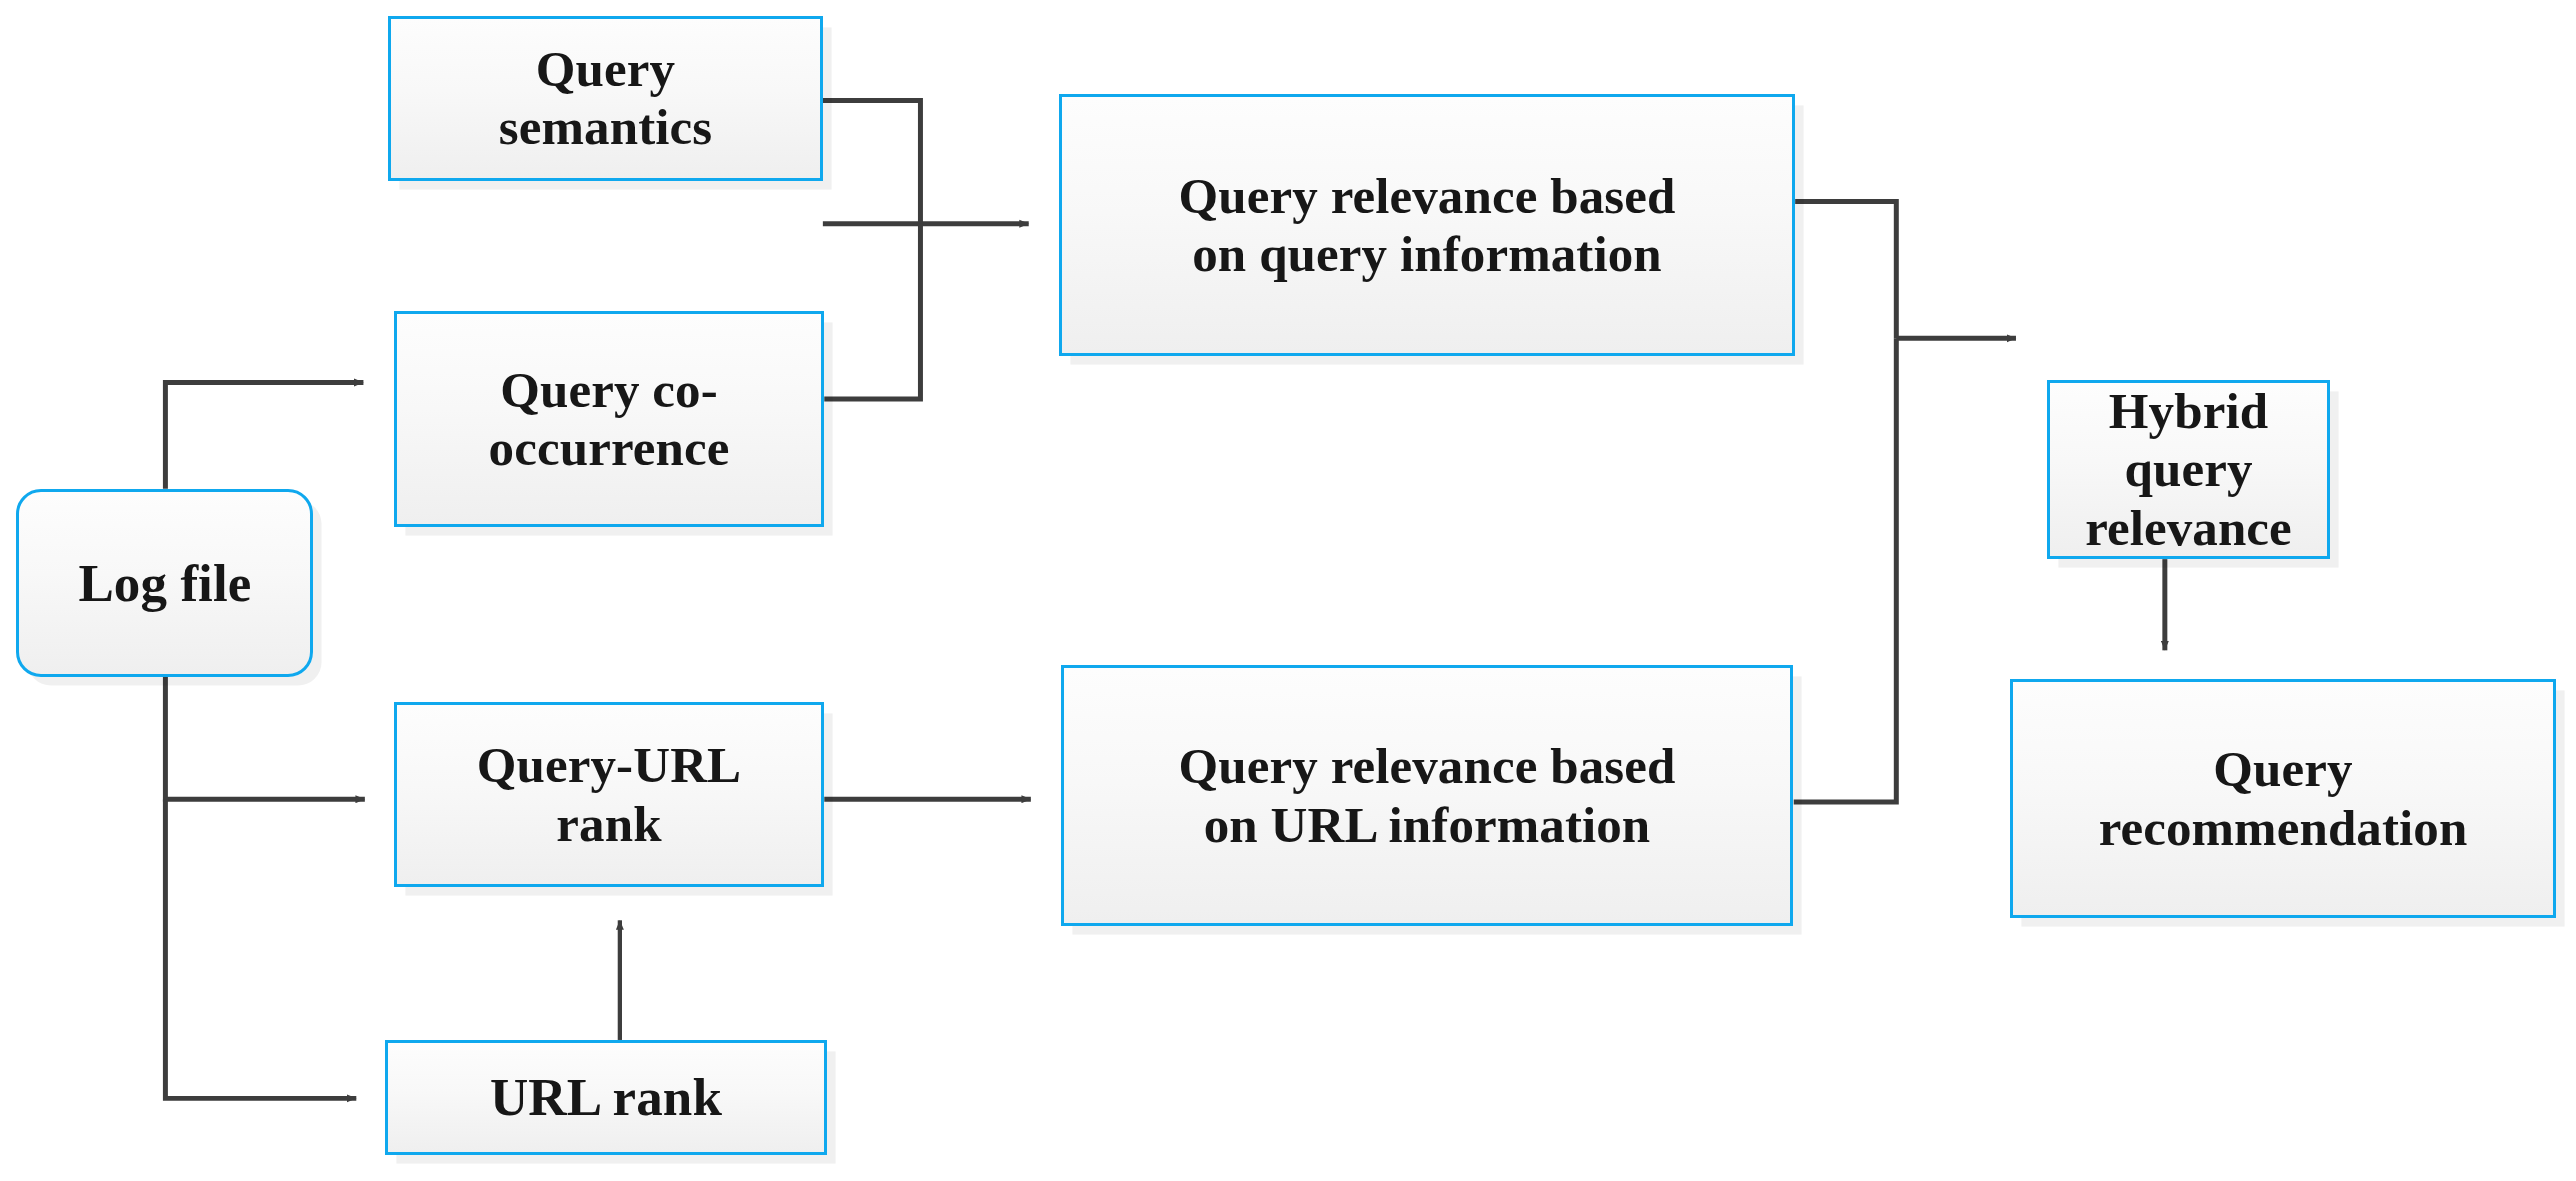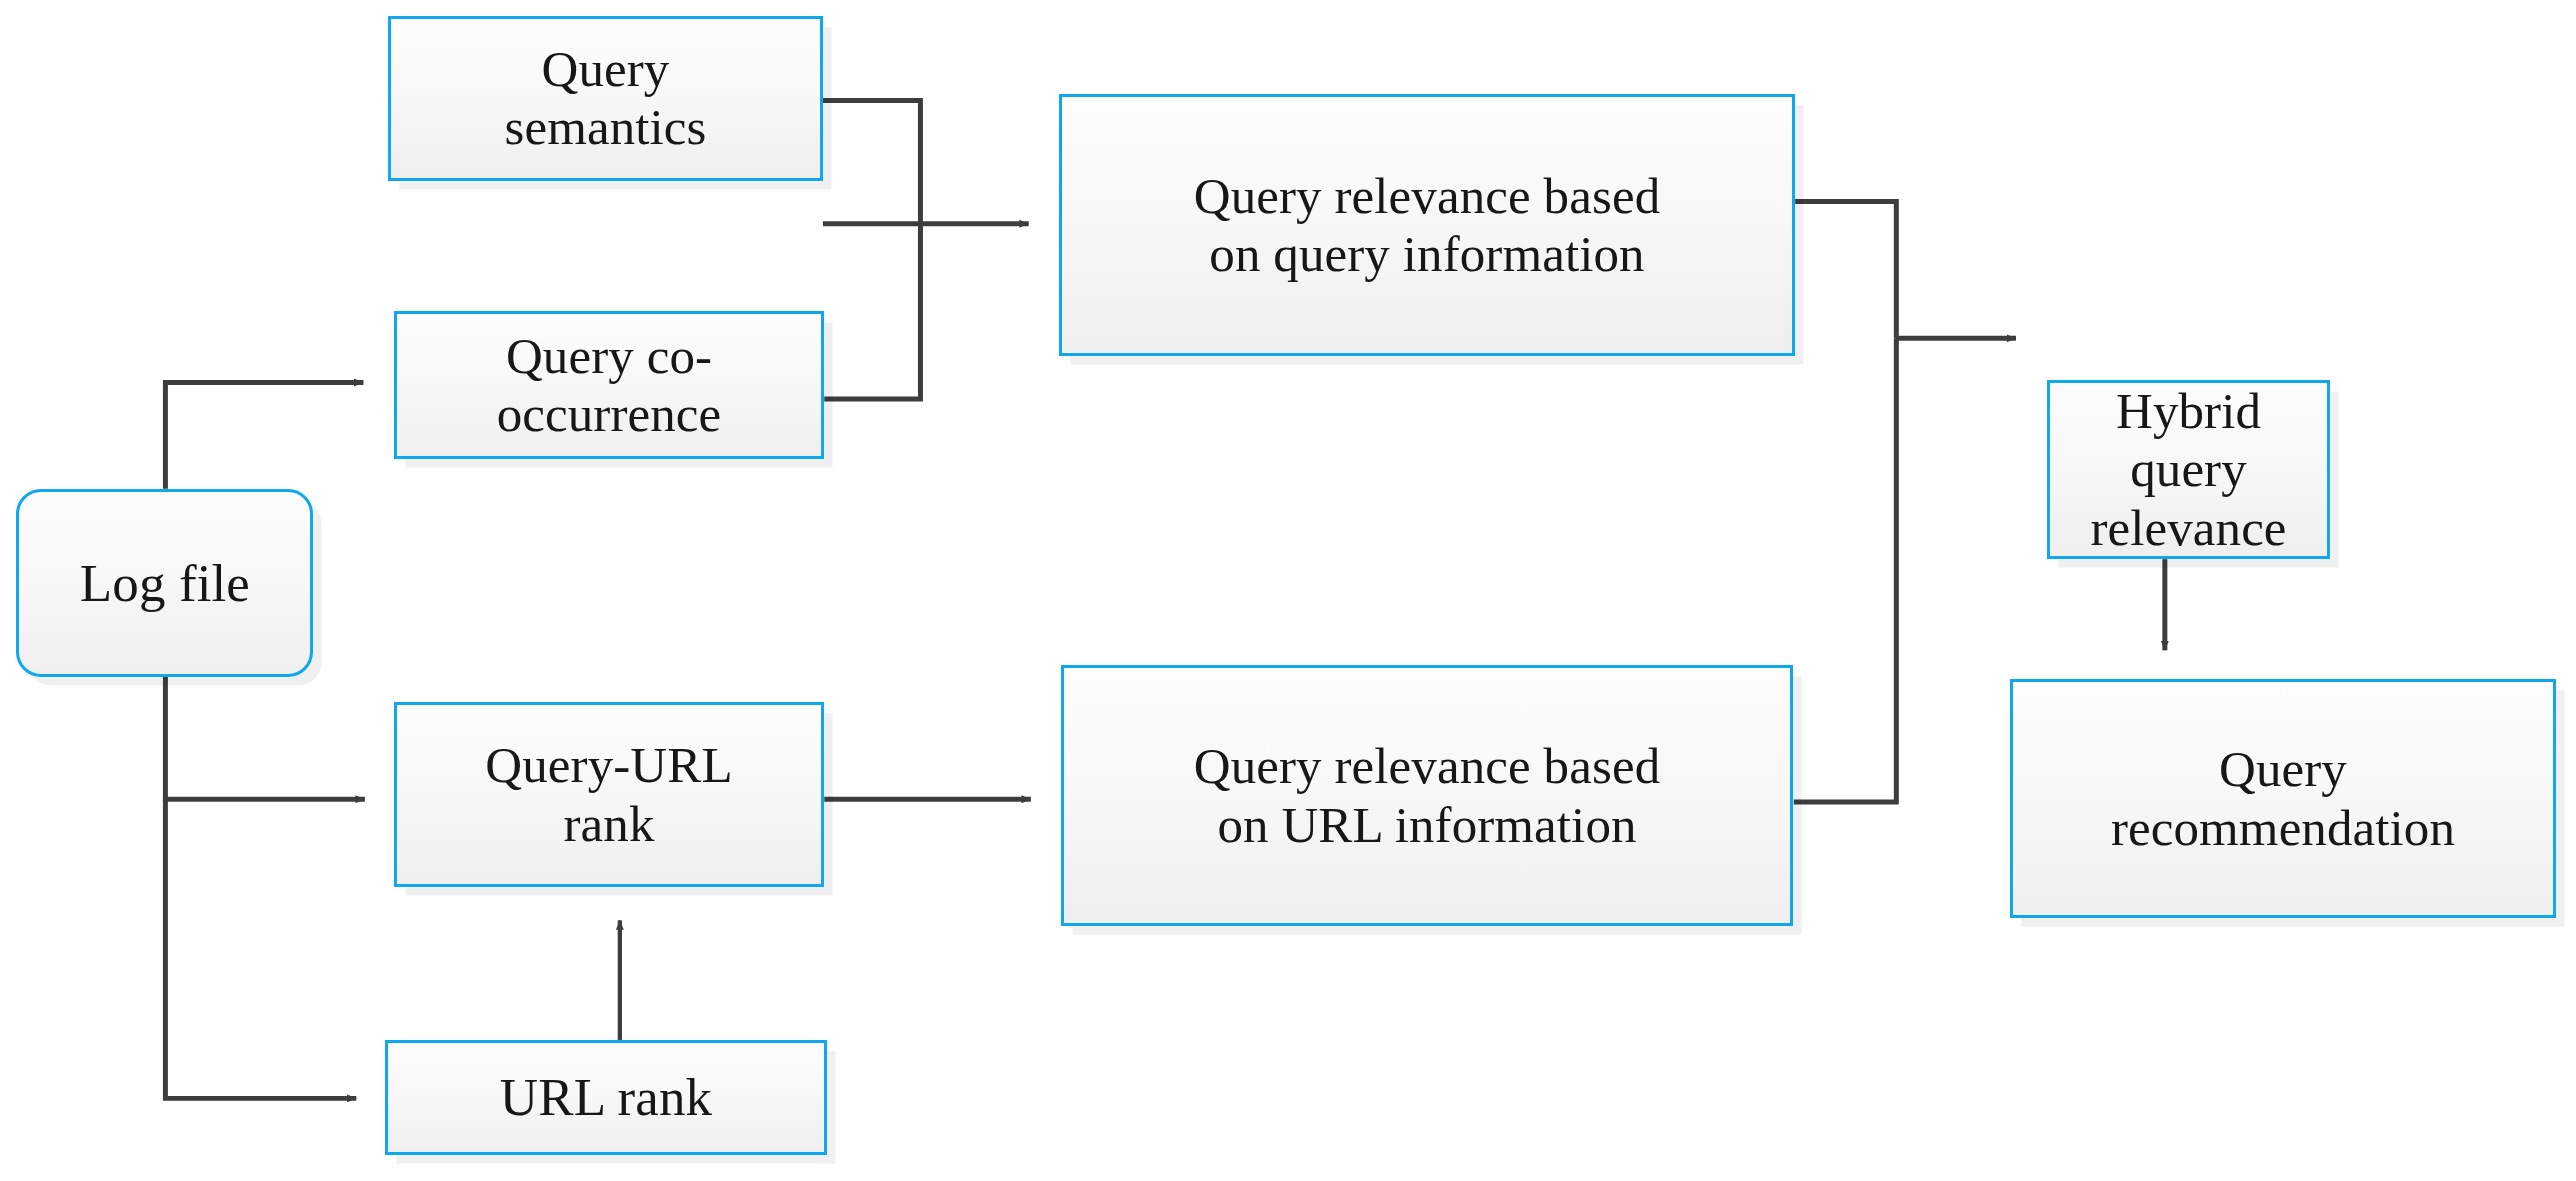--- a/index.html
+++ b/index.html
@@ -6,21 +6,21 @@
   html,body{margin:0;padding:0;background:#ffffff;}
   body{font-family:"Liberation Serif","DejaVu Serif",serif;}
   #stage{position:relative;width:2576px;height:1181px;background:#ffffff;overflow:hidden;}
   svg.edges{position:absolute;left:0;top:0;width:2576px;height:1181px;pointer-events:none;}
   .node{position:absolute;box-sizing:border-box;
         border:3.6px solid var(--accent,#0FA8EE);
         background:linear-gradient(180deg,#fdfdfd 0%,#f8f8f8 45%,#efefef 100%);
         box-shadow:10px 10px 0 -1.4px rgba(0,0,0,0.06);
         display:flex;align-items:center;justify-content:center;text-align:center;
         color:#171717;line-height:1.14;letter-spacing:0.1px;}
-  .node .lbl{display:block;padding:0 7.1px;white-space:pre-line;}
+  .node .lbl{display:block;padding:0 7.1px;white-space:pre-line;font-weight:bold;}
   .f-lg{font-size:53px;}
   .f-md{font-size:51px;}
 </style>
 </head>
 <body>
 
 <div id="stage">
 
   <svg class="edges" viewBox="0 0 3616 1658" xmlns="http://www.w3.org/2000/svg">
     <defs>
@@ -48,21 +48,21 @@
 
   <div class="node" style="left: 16.4px; top: 489px; width: 297px; height: 188px; border-color: rgb(15, 168, 238); border-radius: 25px;">
     <span class="lbl f-lg">Log file</span>
   </div>
 
   <div class="node" style="left: 388px; top: 15.7px; width: 435px; height: 165px; border-color: rgb(15, 168, 238);">
     <span class="lbl f-md">Query
 semantics</span>
   </div>
 
-  <div class="node" style="left: 394px; top: 311px; width: 430px; height: 148px; border-color: rgb(15, 168, 238);">
+  <div class="node" style="left: 394px; top: 311px; width: 430px; height: 216px; border-color: rgb(15, 168, 238);">
     <span class="lbl f-md">Query co-
 occurrence</span>
   </div>
 
   <div class="node" style="left: 394px; top: 702px; width: 430px; height: 185px; border-color: rgb(15, 168, 238);">
     <span class="lbl f-md">Query-URL
 rank</span>
   </div>
 
   <div class="node" style="left: 385px; top: 1040px; width: 442px; height: 115px; border-color: rgb(15, 168, 238);">

